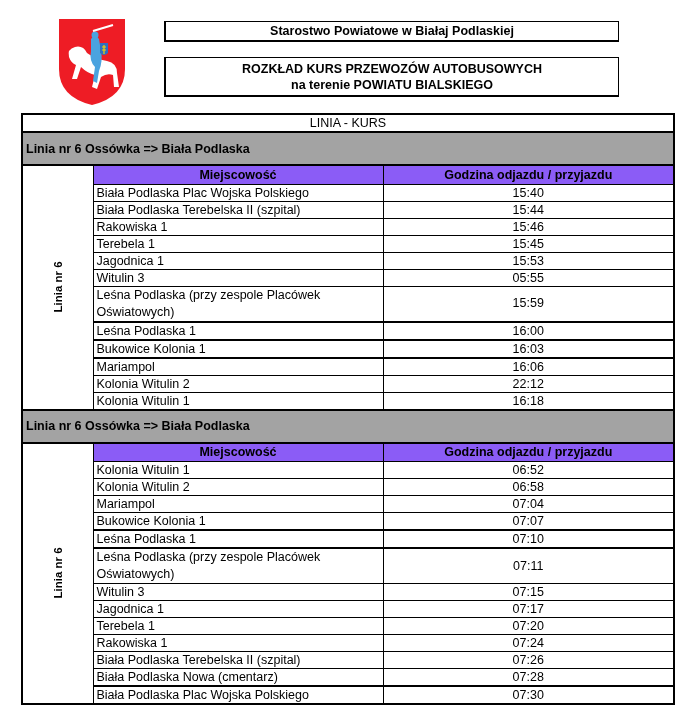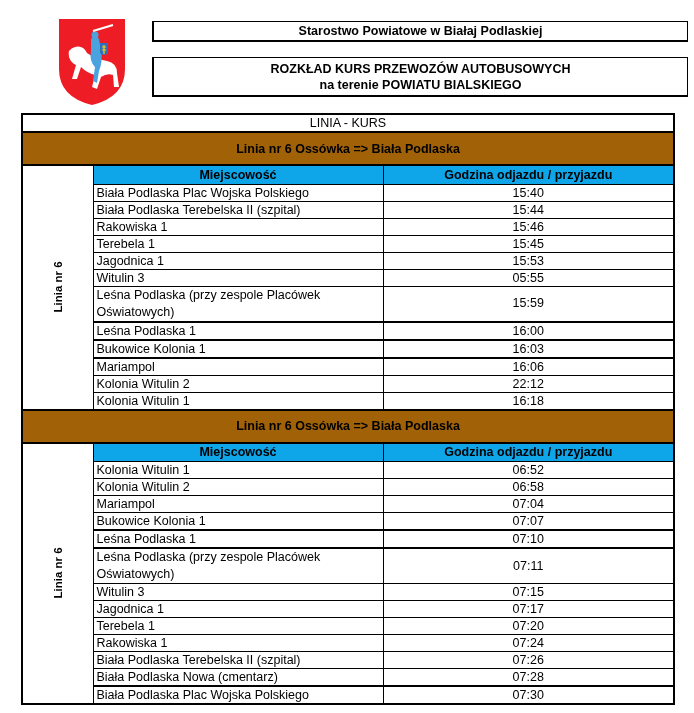--- a/index.html
+++ b/index.html
@@ -1,37 +1,37 @@
 <!DOCTYPE html>
 <html><head>
 <meta charset="utf-8">
 <style>
   html, body { margin: 0; padding: 0; background: #ffffff; }
   body { width: 694px; height: 713px; position: relative; overflow: hidden;
          font-family: "Liberation Sans", sans-serif; color: #000; }
   .logo { position: absolute; left: 57px; top: 17px; width: 70px; height: 90px; }
-  .title-box { position: absolute; left: 152px; width: 536px; border: 1px solid #000;
+  .title-box { position: absolute; left: 164px; width: 455px; border: 1px solid #000;
                border-left: 2px solid #000; border-bottom: 2px solid #000;
                text-align: center; font-weight: bold; font-size: 12.5px; box-sizing: border-box; }
   .title-box.t1 { top: 21px; height: 21px; line-height: 18px; }
   .title-box.t2 { top: 57px; height: 40px; padding-top: 3px; line-height: 16px; }
   .title-box div { white-space: nowrap; }
 
   .sched { position: absolute; left: 21px; top: 113px; width: 652px; border-collapse: collapse;
            table-layout: fixed; font-size: 12.5px; }
   .sched td { border: 1px solid #000; padding: 0 3px; height: 17px; line-height: 16px;
               overflow: hidden; white-space: nowrap; box-sizing: border-box; }
   .sched col.c1 { width: 71px; }
   .sched col.c2 { width: 290px; }
   .sched col.c3 { width: 291px; }
   .sched { border: 2px solid #000; }
   .kurs td { text-align: center; height: 17px; }
-  .route td { background: #a16207; font-weight: bold; text-align: center;
+  .route td { background: #a3a3a3; font-weight: bold; text-align: left;
               border-top: 2px solid #000; border-bottom: 2px solid #000; height: 33px; }
-  .colhead td { background: #0ea5e9; font-weight: bold; text-align: center; height: 19px; }
+  .colhead td { background: #8b5cf6; font-weight: bold; text-align: center; height: 19px; }
   .row td.time { text-align: center; }
   .row.double td { height: 35px; white-space: normal; line-height: 17px; }
   .row.double td.place { padding-top: 0; margin-left: 8px; }
   .row.thick td.place, .row.thick td.time { border-top: 2px solid #000; }
   .side { position: relative; padding: 0 !important; border-left: 2px solid #000 !important; }
   .side-label { position: absolute; left: 50%; top: 50%; transform: translate(-50%, -50%) rotate(-90deg);
                 font-weight: bold; font-size: 11.5px; white-space: nowrap; }
 </style>
 </head>
 <body>

